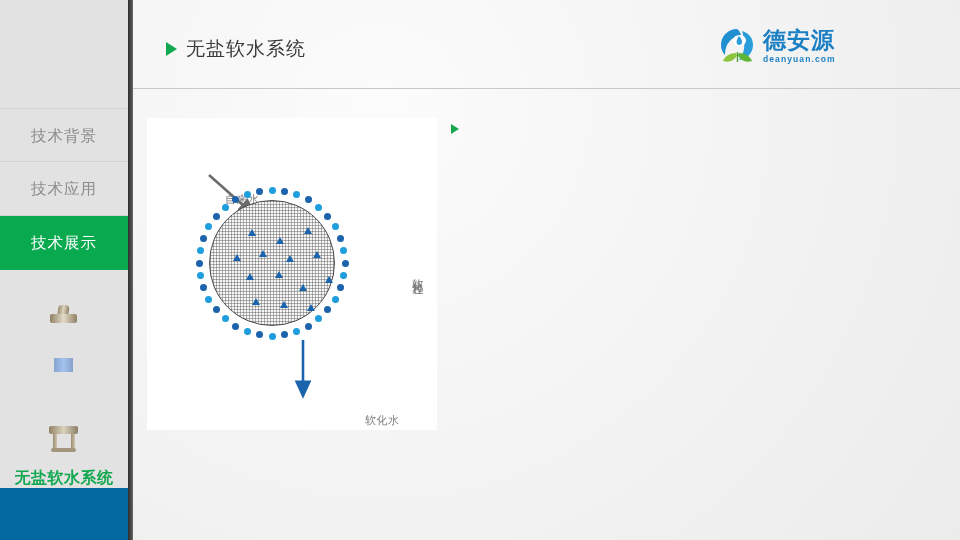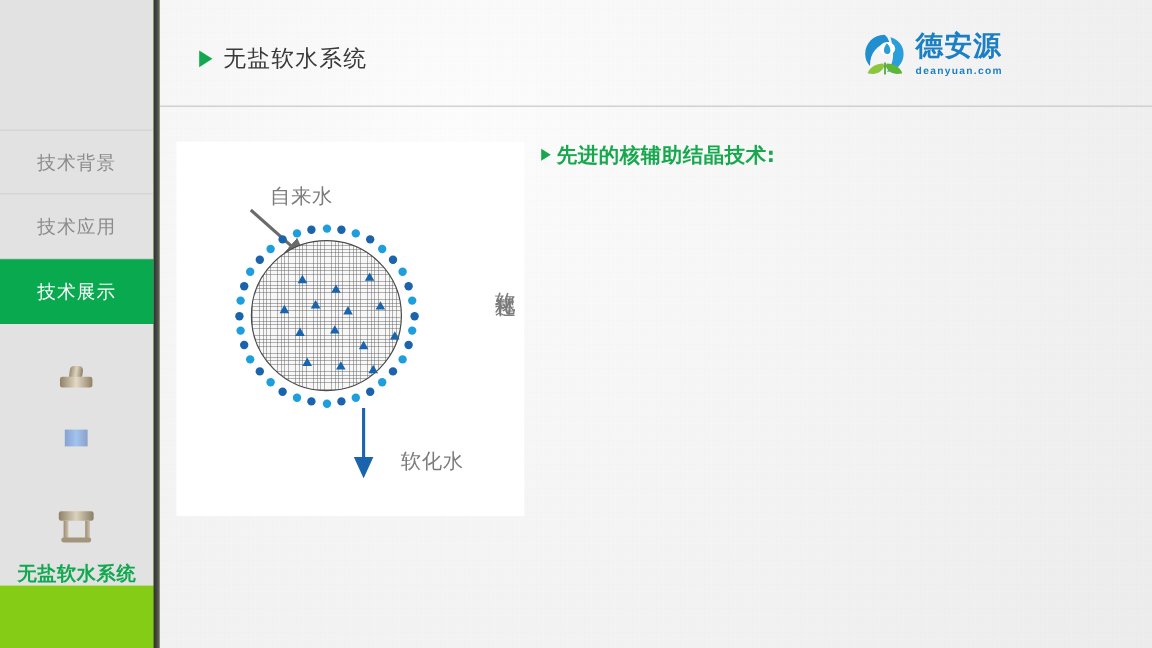--- a/index.html
+++ b/index.html
@@ -11,21 +11,21 @@
     width: 960px;
     height: 540px;
     overflow: hidden;
     font-family: "Liberation Sans", "DejaVu Sans", sans-serif;
   }
   #slide {
     position: relative;
     width: 960px;
     height: 540px;
     overflow: hidden;
-    background: #84cc16;
+    background: #0369a1;
   }
 
   
   .watermark-layer {
     position: absolute;
     inset: 0;
     overflow: hidden;
     pointer-events: none;
     z-index: 1;
   }
@@ -211,21 +211,21 @@
   }
   .logo-mark {
     position: relative;
     width: 38px; height: 38px;
   }
   .logo-text-wrap { display: flex; flex-direction: column; line-height: 1; }
   .logo-cn {
     font-size: 23px;
     font-weight: 700;
     color: #1b7fc4;
-    font-family: Liberation Mono, monospace;
+    font-family: Liberation Sans, sans-serif;
     letter-spacing: 1px;
   }
   .logo-url {
     font-size: 8.5px;
     font-weight: 700;
     color: #1b7fc4;
     letter-spacing: 1.1px;
     margin-top: 3px;
   }
 
@@ -235,27 +235,28 @@
     left: 14px; top: 118px;
     width: 290px; height: 312px;
     background: #ffffff;
     z-index: 6;
     overflow: hidden;
   }
   .diagram { position: absolute; inset: 0; }
   .dia-label {
     position: absolute;
     color: #7b7b7b;
-    font-size: 17px;
+    font-size: 11px;
     font-family: "DejaVu Sans", "Liberation Sans", sans-serif;
     letter-spacing: .5px;
     white-space: nowrap;
+    margin-top: 40px;
   }
   .lbl-tap { left: 78px; top: 34px; }
-  .lbl-soft { left: 187px; top: 255px; }
+  .lbl-soft { left: 218px; top: 255px; }
   .lbl-proc {
     left: 263px; top: 112px;
     writing-mode: vertical-rl;
     line-height: 1.15;
     letter-spacing: 2px;
   }
 
   .mesh-circle {
     position: absolute;
     left: 62px; top: 82px;
@@ -460,21 +461,20 @@
             <span class="dot" style="left: 85px; top: 78.2801px; background: rgb(27, 99, 171);"></span>
             <span class="dot" style="left: 96.5325px; top: 72.9024px; background: rgb(31, 158, 222);"></span>
             <span class="dot" style="left: 108.824px; top: 69.609px; background: rgb(27, 99, 171);"></span>
           </div>
       </div>
     </div>
 
     <div class="text-col">
       <div class="para-head">
         <span class="head-tri"></span>
-        <span>先进的核辅助结晶技术:</span>
       </div>
     </div>
   </div>
 
   <div class="sidebar">
     <div class="nav-list" id="nav-list">
         <div class="nav-item">技术背景</div>
         <div class="nav-item">技术应用</div>
         <div class="nav-item active">技术展示</div>
       </div>

